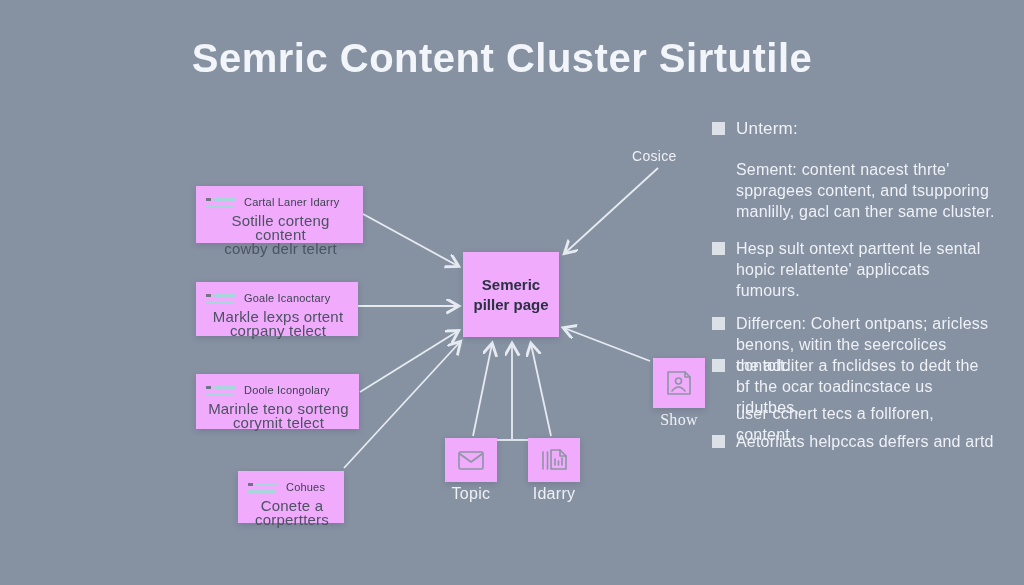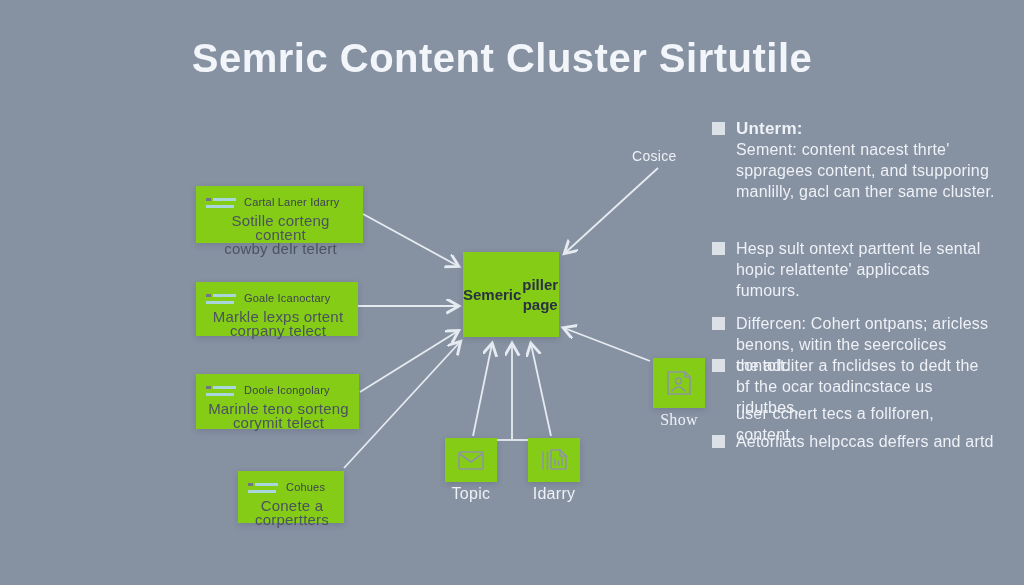--- a/index.html
+++ b/index.html
@@ -8,59 +8,59 @@
   .canvas {
     position:relative; width:1024px; height:585px;
     background:#8691a2; overflow:hidden;
   }
   .title {
     position:absolute; top:36px; left:0; width:1004px;
     text-align:center; color:#f2f5f9; font-size:40px; font-weight:700;
     letter-spacing:0.5px;
   }
   svg.wires { position:absolute; left:0; top:0; z-index:1; }
-  .node { position:absolute; background:#84cc16; z-index:2;
+  .node { position:absolute; background:#f0abfc; z-index:2;
           box-shadow:0 2px 6px rgba(40,50,70,0.18); }
   
   .card { padding:9px 8px 6px 10px; }
   .card-row { display:flex; align-items:flex-start; gap:8px; }
   .listicon { width:30px; flex:0 0 30px; padding-top:3px; }
   .li-r1 { display:flex; align-items:center; gap:2px; }
   .li-dash { width:5px; height:3px; background:#6e7685; }
   .li-bar1 { width:23px; height:3px; background:#a9d6dd; }
   .li-bar2 { width:28px; height:3px; background:#a9d6dd; margin-top:4px; }
   .card-heading { font-size:11px; color:#3d4350; padding-top:1px; letter-spacing:0.2px; }
   .card-body { margin-top:6px; font-size:15px; color:#4b5260; text-align:center;
                line-height:14px; letter-spacing:0.2px; }
   #card1 { left:196px; top:186px; width:167px; height:57px; }
   #card2 { left:196px; top:282px; width:162px; height:54px; }
   #card3 { left:196px; top:374px; width:163px; height:55px; }
   #card4 { left:238px; top:471px; width:106px; height:52px; }
   
   .center-box { left:463px; top:252px; width:96px; height:85px;
-    display:flex; flex-direction:row; align-items:center; justify-content:center;
+    display:flex; flex-direction:column; align-items:center; justify-content:center;
     font-weight:700; font-size:15px; color:#2a3142; line-height:20px; text-align:center; }
   
   .icon-sq { display:flex; align-items:center; justify-content:center; }
   #topic-box { left:445px; top:438px; width:52px; height:44px; }
   #tools-box { left:528px; top:438px; width:52px; height:44px; }
   #show-box  { left:653px; top:358px; width:52px; height:50px; }
   .icon-label { position:absolute; z-index:2; color:#eef1f6; font-size:16px;
                 text-align:center; letter-spacing:0.3px; }
   #topic-label { left:437px; top:485px; width:68px; }
   #tools-label { left:520px; top:485px; width:68px; }
   #show-label  { left:645px; top:411px; width:68px;font-family:Liberation Serif, serif; }
   #cosice-label{ left:632px; top:148px; width:70px; text-align:left; font-size:14px; }
   
   .rblock { position:absolute; left:712px; width:285px; z-index:2;
             color:#eef1f6; font-size:16px; line-height:21px; letter-spacing:0.2px; }
   .rblock .bullet { position:absolute; left:0; top:4px; width:13px; height:13px;
                     background:#dce1e8; }
   .rblock .rtext { margin-left:24px; }
-  .rblock .rtitle { font-weight:700; font-size:17px; margin-bottom:0; }
+  .rblock .rtitle { font-weight:400; font-size:17px; margin-bottom:20px; }
   #rb1 { top:118px; }
   #rb2 { top:238px; }
   #rb3 { top:313px; }
   #rb4 { top:355px; }
   #rb4b{ top:403px; }
   #rb5 { top:431px; }
   .glyph { stroke:#8d95a3; fill:none; stroke-width:1.6; stroke-linejoin:round; stroke-linecap:round; }
 </style>
 </head>
 <body>

